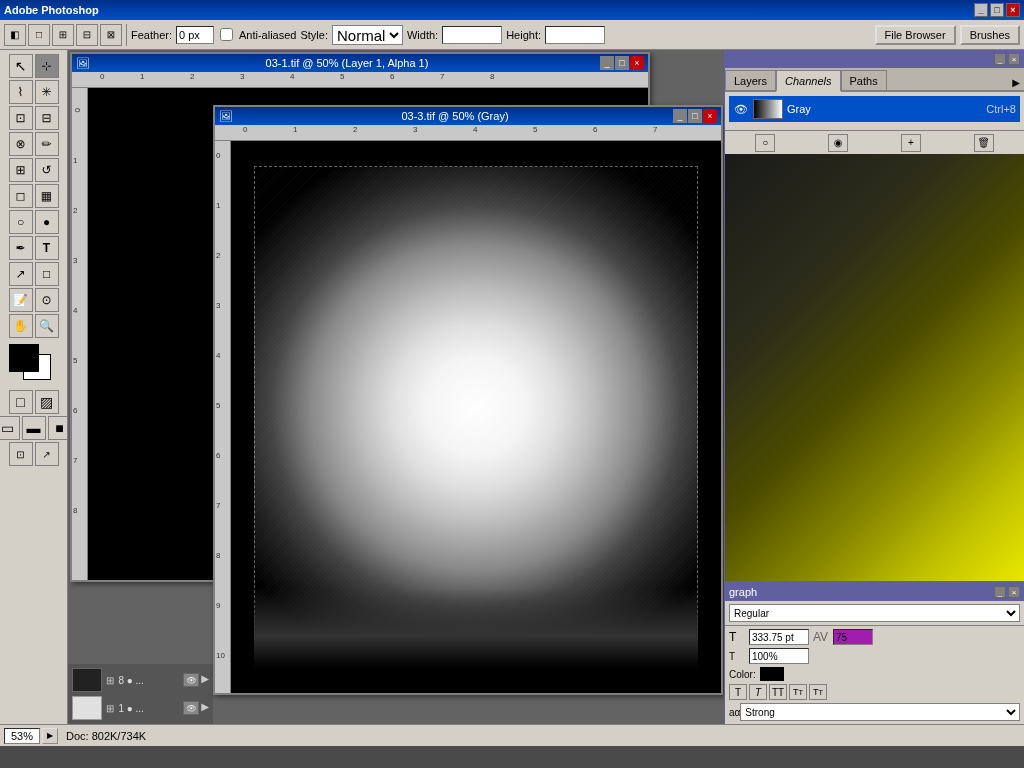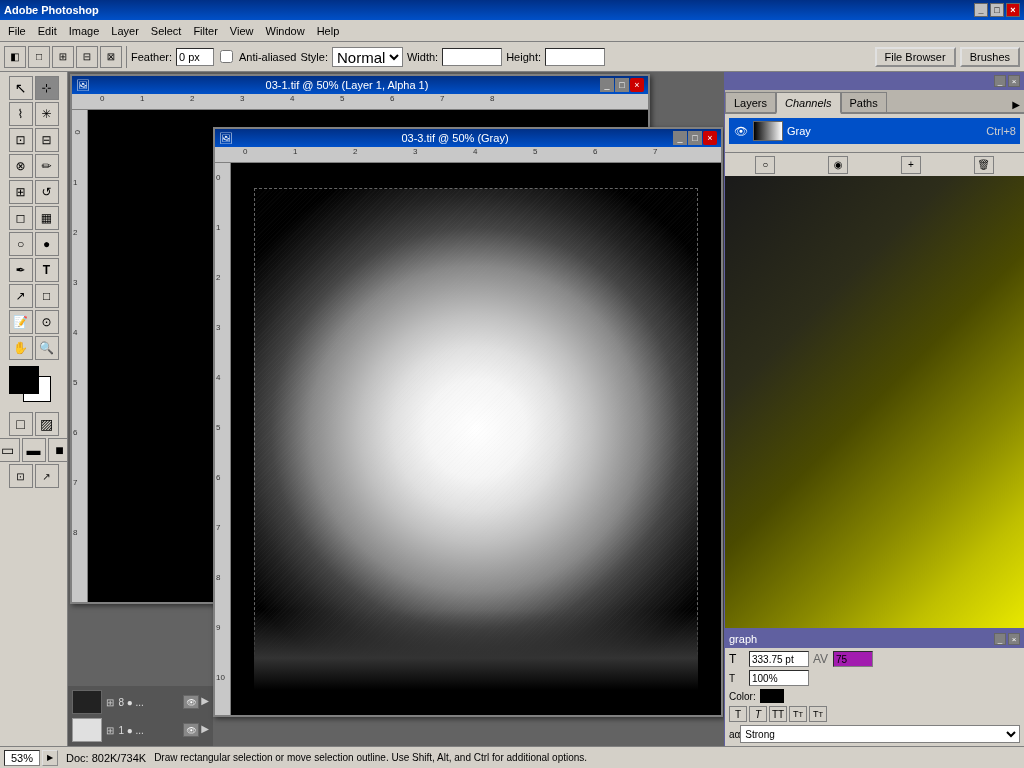--- a/index.html
+++ b/index.html
@@ -258,31 +258,20 @@
 
   <div class="title-bar">
     <span>Adobe Photoshop</span>
     <div class="title-bar-buttons">
       <div class="title-btn">_</div>
       <div class="title-btn">□</div>
       <div class="title-btn" style="background:#cc0000; color:white;">×</div>
     </div>
   </div>
 
-  <div class="menu-bar">
-    <span class="menu-item">File</span>
-    <span class="menu-item">Edit</span>
-    <span class="menu-item">Image</span>
-    <span class="menu-item">Layer</span>
-    <span class="menu-item">Select</span>
-    <span class="menu-item">Filter</span>
-    <span class="menu-item">View</span>
-    <span class="menu-item">Window</span>
-    <span class="menu-item">Help</span>
-  </div>
 
   <div class="toolbar">
     <div class="toolbar-group">
       <div class="toolbar-btn">◧</div>
       <div class="toolbar-btn">□</div>
       <div class="toolbar-btn">⊞</div>
       <div class="toolbar-btn">⊟</div>
       <div class="toolbar-btn">⊠</div>
     </div>
     <span class="toolbar-label">Feather:</span>
@@ -564,20 +553,25 @@
       <div style="background:#d4d0c8; border-top:2px solid #6060a0;">
 
         <div style="background:#6060a0; height:18px; display:flex; align-items:center; justify-content:space-between; padding:0 4px; color:white; font-size:11px;">
           <span>graph</span>
           <div style="display:flex;gap:2px;">
             <div style="width:12px;height:12px;background:#808080;border:1px solid #666;display:flex;align-items:center;justify-content:center;cursor:pointer;font-size:8px;color:white;">_</div>
             <div style="width:12px;height:12px;background:#808080;border:1px solid #666;display:flex;align-items:center;justify-content:center;cursor:pointer;font-size:8px;color:white;">×</div>
           </div>
         </div>
 
+        <div style="display:flex; align-items:center; gap:4px; padding:3px 4px; border-bottom:1px solid #808080;">
+          <select style="flex:1;border:1px solid #808080;background:white;font-size:10px;height:18px;">
+            <option>Regular</option>
+          </select>
+        </div>
 
         <div style="padding:3px 4px;">
           <div style="display:flex; align-items:center; gap:4px; margin-bottom:3px;">
             <span style="font-size:12px;width:16px;">T</span>
             <input style="border: 1px inset rgb(128, 128, 128); background: white; height: 16px; width: 60px; font-size: 10px; padding: 0px 2px;" value="333.75 pt">
             <span style="font-size:12px;width:16px;color:#666;">AV</span>
             <input style="border: 1px inset rgb(128, 128, 128); background: #a21caf; height: 16px; width: 40px; font-size: 10px; padding: 0px 2px;" value="75">
           </div>
           <div style="display:flex; align-items:center; gap:4px; margin-bottom:3px;">
             <span style="font-size:10px;width:16px;">T</span>
@@ -608,16 +602,15 @@
     </div>
 
   </div>
 
   <div class="bottom-bar">
     <div style="display:flex;align-items:center;gap:2px;">
       <div class="status-zoom">53%</div>
       <div style="width:16px;height:16px;background:#d4d0c8;border:1px outset #e0e0e0;display:flex;align-items:center;justify-content:center;font-size:8px;">▶</div>
     </div>
     <span>Doc: 802K/734K</span>
-    <span class="status-msg">Draw rectangular selection or move selection outline. Use Shift, Alt, and Ctrl for additional options.</span>
   </div>
 
 </div>
 
 </body></html>

